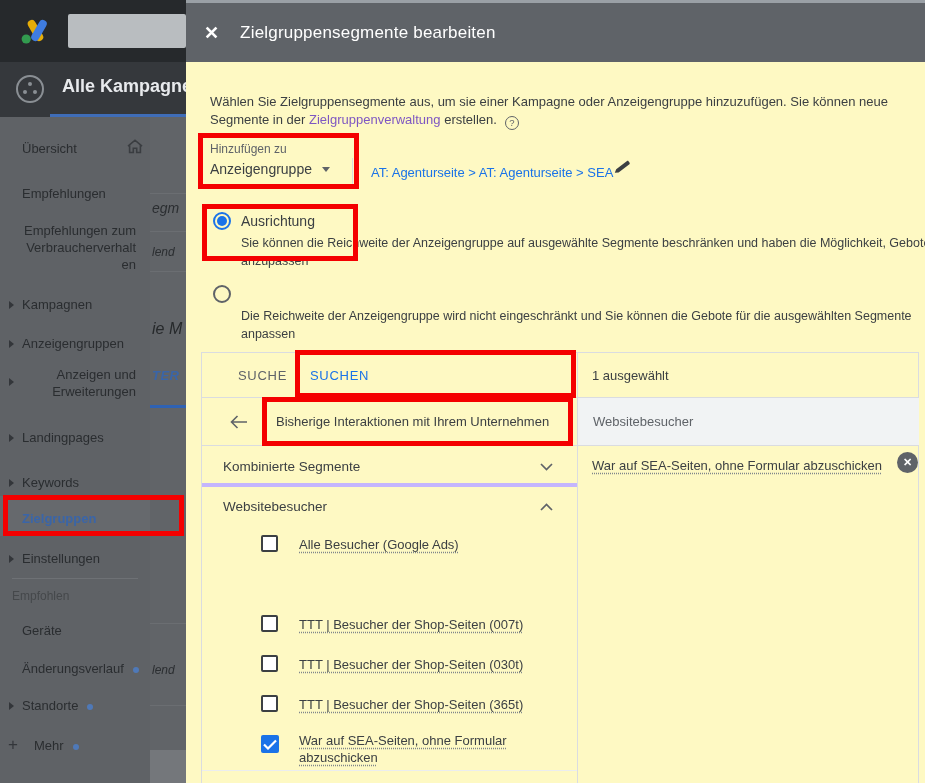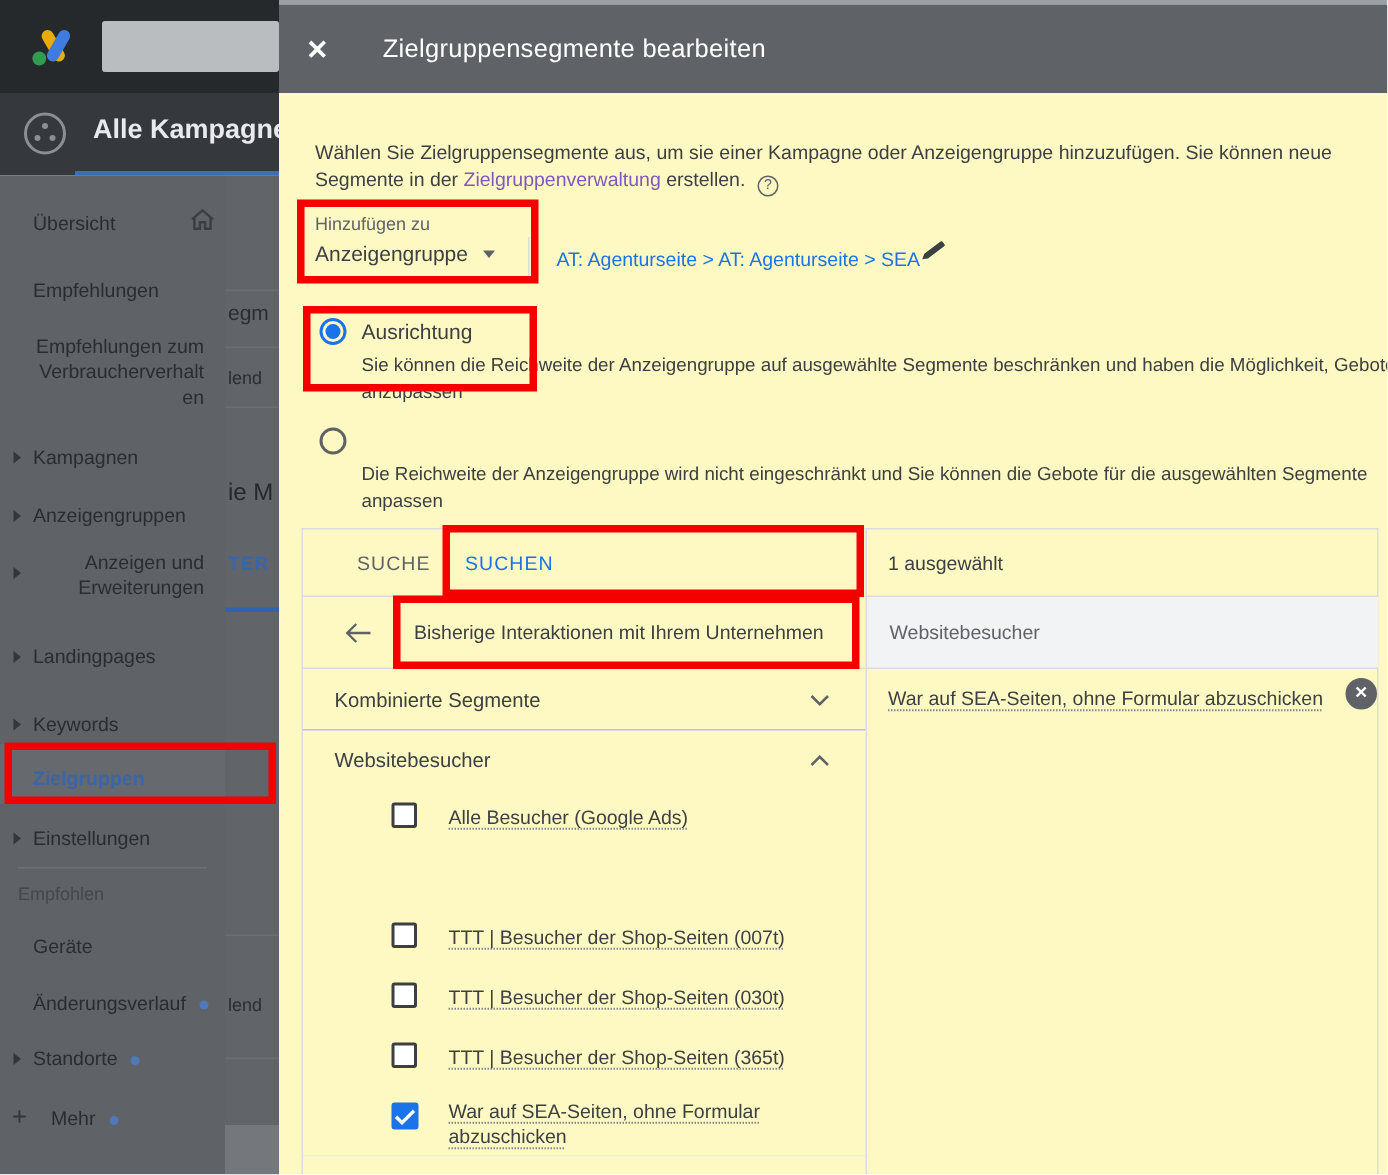--- a/index.html
+++ b/index.html
@@ -30,31 +30,31 @@
   .sb-arrow { position:absolute; width:0; height:0; border-top:4px solid transparent; border-bottom:4px solid transparent; border-left:5px solid #33363a; }
   .sb-active-row { position:absolute; left:0; top:379px; width:150px; height:40px; background:#66696d; }
   .sb-active { color:#3a65a8; font-weight:bold; }
   .sb-divider { position:absolute; left:12px; top:461px; width:126px; height:1px; background:#6e7175; }
   .sb-section { position:absolute; left:12px; top:472px; font-size:12px; color:#45484b; }
   .sb-dot { display:inline-block; width:6px; height:6px; border-radius:50%; background:#4f79b8; margin-left:9px; vertical-align:middle; }
   .home-icon { position:absolute; left:126px; top:21px; }
   .plus-glyph { position:absolute; left:8px; top:618px; font-size:17px; color:#33363a; }
 
   
-  .bg-strip { position:absolute; left:150px; top:117px; width:36px; height:666px; background:#616468; overflow:hidden; }
+  .bg-strip { position:absolute; left:150px; top:117px; width:36px; height:666px; background:#616468; overflow:hidden;font-style:italic; }
   .strip-frag { position:absolute; left:2px; color:#2b2e31; white-space:nowrap; }
   .strip-line { position:absolute; left:0; width:36px; height:1px; background:#6b6e72; }
   .strip-blue-line { position:absolute; left:0; top:288px; width:36px; height:3px; background:#2f62b3; }
   .strip-bottom { position:absolute; left:0; top:633px; width:36px; height:33px; background:#74777b; }
 
   
   .hdr-sliver { position:absolute; left:186px; top:0; width:739px; height:3px; background:#9aa0a6; }
   .dlg-header { position:absolute; left:186px; top:3px; width:739px; height:59px; background:#5f6368; display:flex; align-items:center; }
   .close-x { margin-left:18px; color:#fff; font-size:18px; font-weight:bold; cursor:pointer; line-height:1; }
-  .dlg-title { margin-left:36px; color:#fff; font-size:17px; font-weight:500; letter-spacing:.2px; }
+  .dlg-title { margin-left:21px; color:#fff; font-size:17px; font-weight:500; letter-spacing:.2px; }
 
   .dlg-body { position:absolute; left:186px; top:62px; width:739px; height:721px; background:#fef9c3; color:#3c4043; }
 
   .intro { position:absolute; left:24px; top:31px; width:680px; font-size:13px; line-height:18px; color:#3c4043; }
   .intro a { color:#7e57c2; text-decoration:none; cursor:pointer; }
   .help-circle { display:inline-block; width:14px; height:14px; border:1.2px solid #5f6368; border-radius:50%; color:#5f6368; font-size:9.5px; text-align:center; line-height:12px; vertical-align:-2px; margin-left:8px; }
 
   .addto-label { position:absolute; left:24px; top:80px; font-size:12px; color:#5f6368; }
   .addto-value { position:absolute; left:24px; top:99px; font-size:14px; color:#3c4043; cursor:pointer; }
   .caret-down { display:inline-block; width:0; height:0; border-left:4.5px solid transparent; border-right:4.5px solid transparent; border-top:5px solid #5f6368; margin-left:10px; vertical-align:2px; }
@@ -83,21 +83,21 @@
   .search-row { position:absolute; left:0; top:45px; width:375px; height:48px; border-bottom:1px solid #dadce0; }
   .back-arrow { position:absolute; left:28px; top:17px; cursor:pointer; }
   .browse-header { position:absolute; left:74px; top:16px; font-size:13px; color:#3c4043; }
 
   .gray-band { position:absolute; left:376px; top:45px; width:341px; height:48px; background:#f1f3f4; border-bottom:1px solid #dadce0; }
   .gray-band span { position:absolute; left:15px; top:16px; font-size:13px; color:#5f6368; }
 
   .cat-row { position:absolute; left:0; width:375px; cursor:pointer; }
   .cat-row .lbl { position:absolute; left:21px; font-size:13.5px; color:#3c4043; }
   .cat-chev { position:absolute; left:338px; }
-  .cat1 { top:94px; height:40px; border-bottom:1px solid #c4b5fd; }
+  .cat1 { top:94px; height:40px; border-bottom:4px solid #c4b5fd; }
   .cat1 .lbl { top:12px; } .cat1 .cat-chev { top:16px; }
   .cat2 { top:135px; height:38px; }
   .cat2 .lbl { top:11px; } .cat2 .cat-chev { top:15px; }
 
   .cbrow { position:absolute; left:0; width:375px; height:40px; }
   .cb { position:absolute; left:59px; top:10px; width:17px; height:17px; border:2px solid #3c4043; border-radius:2px; cursor:pointer; background:#fff; }
   .cb-checked { position:absolute; left:59px; top:12px; width:18px; height:18px; border-radius:2px; background:#1a73e8; cursor:pointer; }
   .cb-checked svg { position:absolute; left:2px; top:4px; }
   .cblabel { position:absolute; left:97px; top:12px; font-size:13px; color:#3c4043; text-decoration:underline dotted #80868b; text-underline-offset:3px; cursor:pointer; }
   .cblabel-wrap { width:212px; line-height:17px; top:9px; }

